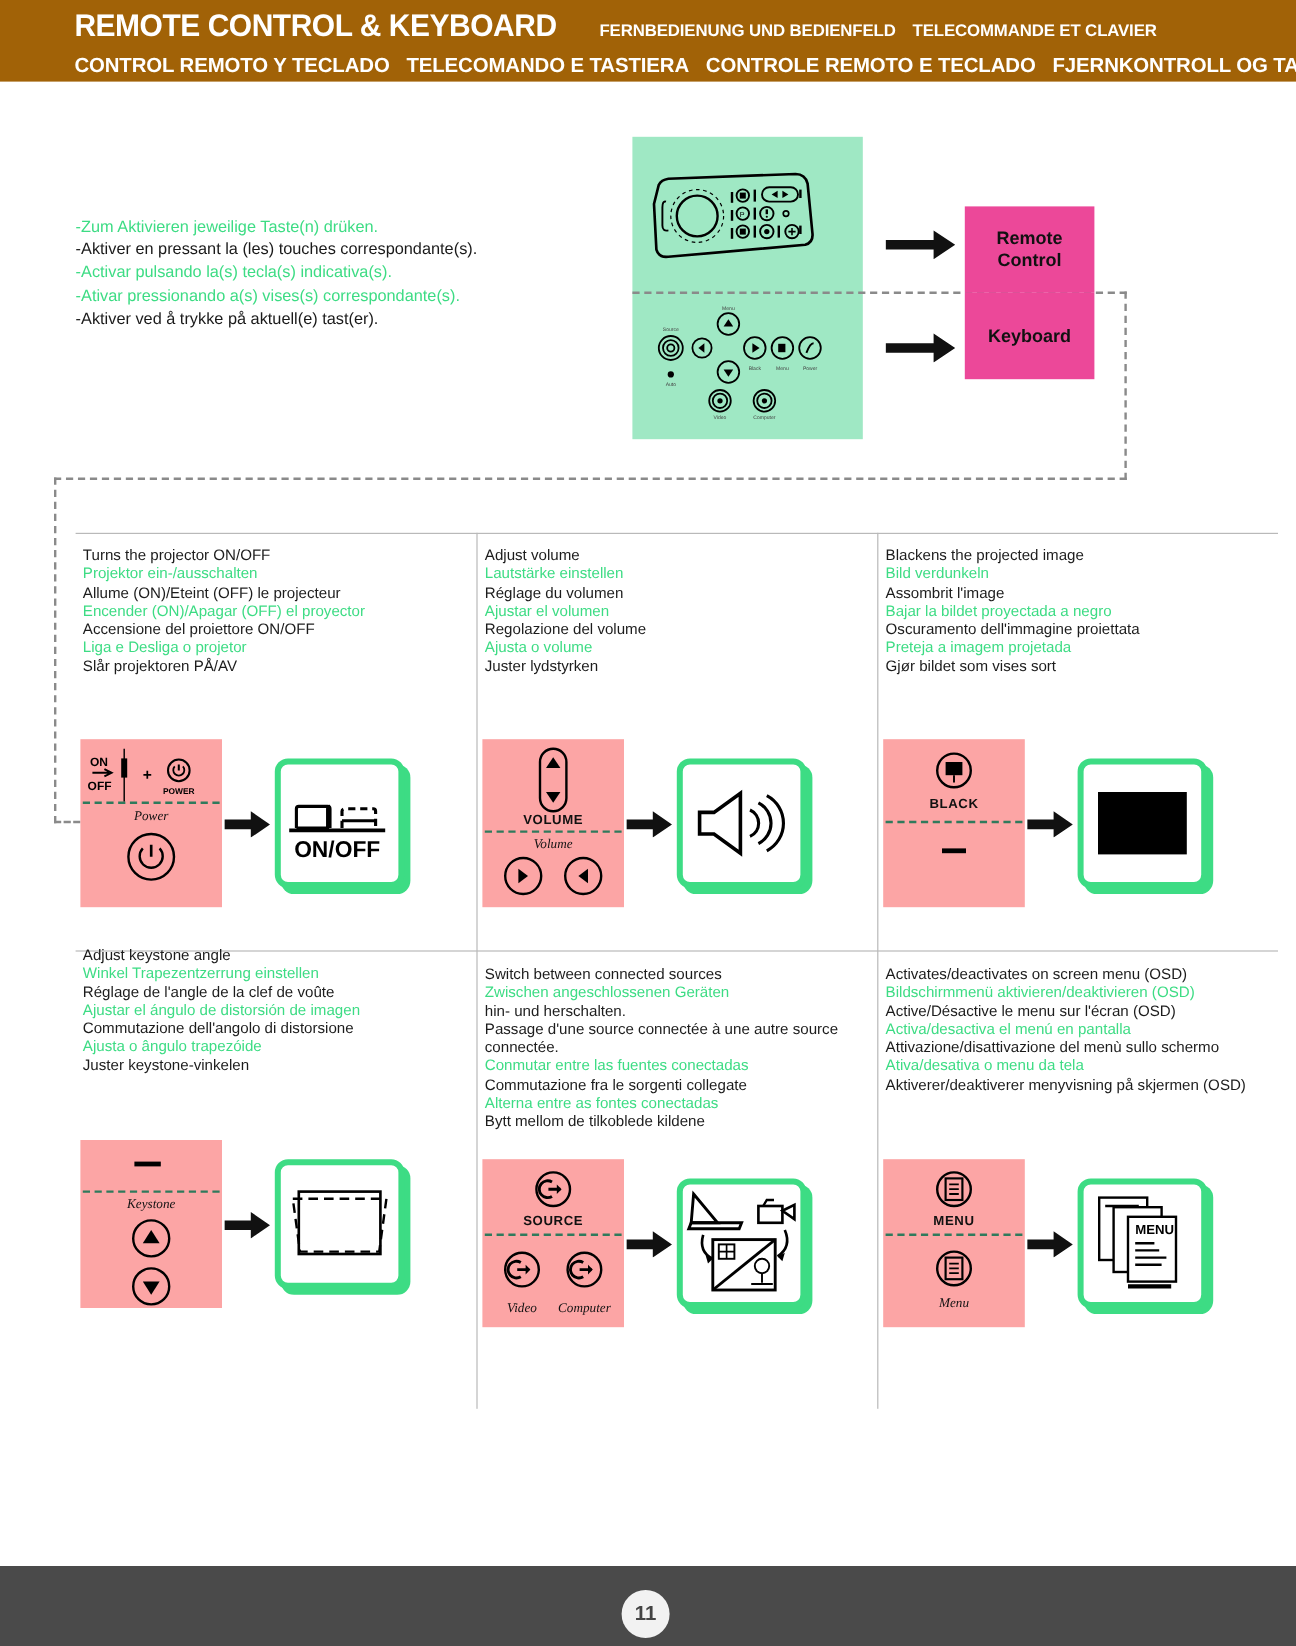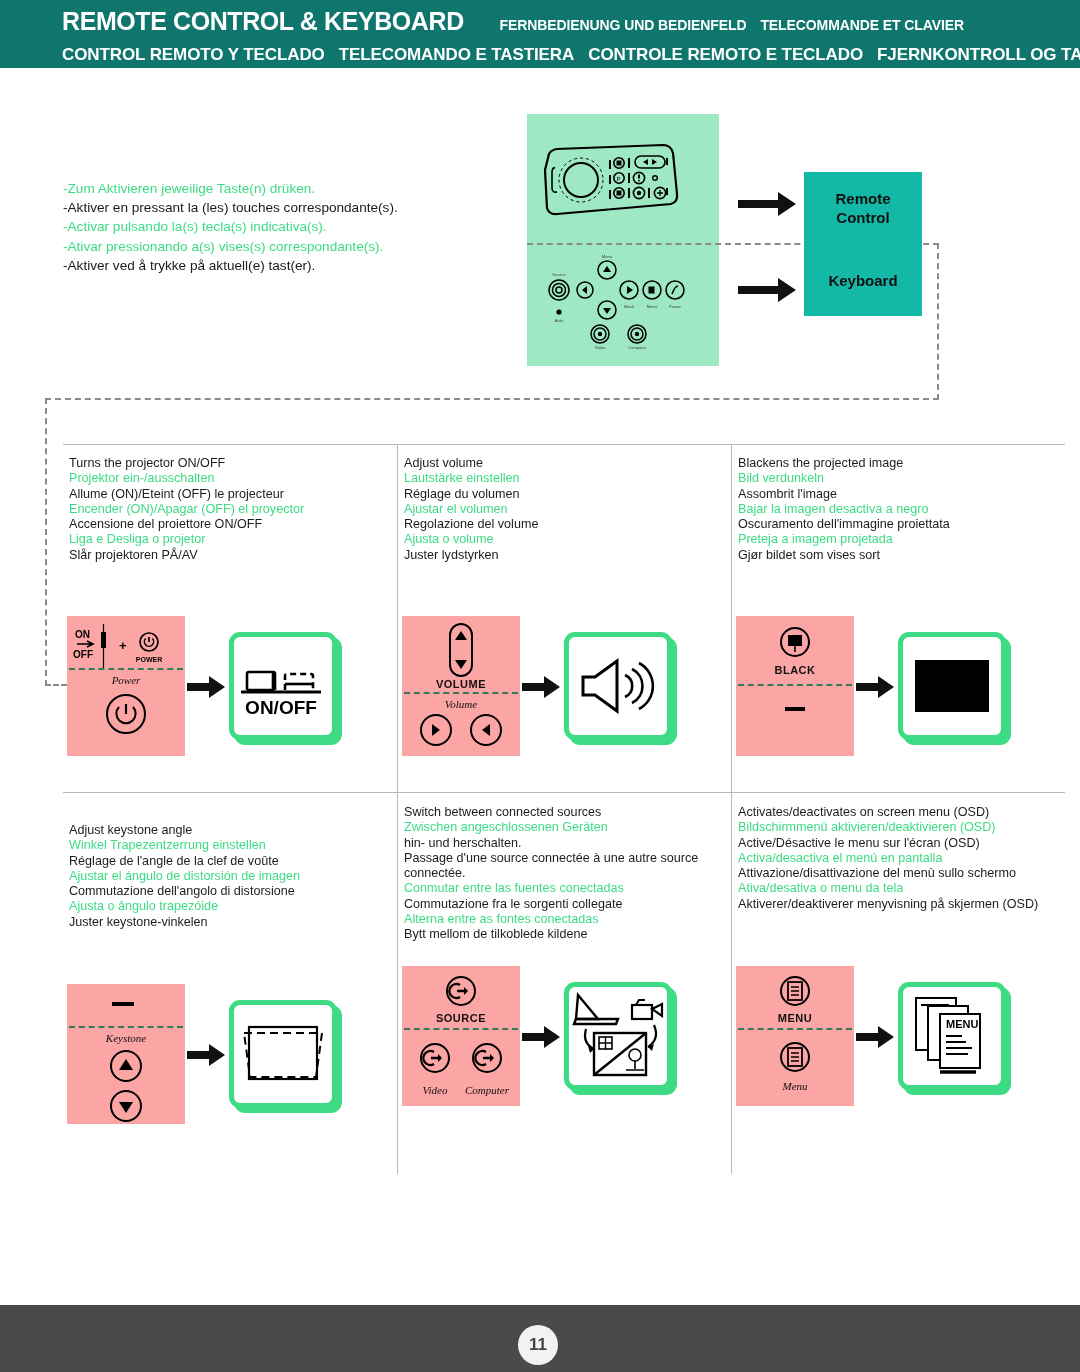--- a/index.html
+++ b/index.html
@@ -8,21 +8,21 @@
     height: 1372px;
     background: #ffffff;
     font-family: "Liberation Sans", sans-serif;
     overflow: hidden;
   }
   .page { position: relative; width: 1080px; height: 1372px; background:#fff; }
 
   
   .header {
     position: absolute; left: 0; top: 0; width: 1080px; height: 68px;
-    background: #0f766e;
+    background: #a16207;
   }
   .header-inner { padding: 6px 0 0 62px; }
   .header-line1 { display: flex; align-items: baseline; }
   .header-title {
     font-size: 26px; font-weight: bold; color: #ffffff;
     letter-spacing: -0.4px; white-space: nowrap;
     font-family: "Liberation Sans", sans-serif;
     transform: scaleX(0.96); transform-origin: left center;
   }
   .header-subs {
@@ -53,21 +53,21 @@
   }
   .dev-remote { position: absolute; left: 8px; top: 28px; }
   .dev-keyboard { position: absolute; left: 18px; top: 140px; }
 
   .dev-dashline {
     position: absolute; left: 527px; top: 243px; width: 412px; height: 0;
     border-top: 2px dashed #8a8a8a;
   }
 
   .labelbox {
-    position: absolute; width: 118px; background: #14b8a6;
+    position: absolute; width: 108px; background: #ec4899;
     display: flex; align-items: center; justify-content: center;
     text-align: center;
   }
   .labelbox span {
     font-size: 15px; font-weight: bold; color: #111; line-height: 19px;
   }
   .labelbox.rc { left: 804px; top: 172px; height: 72px; }
   .labelbox.kb { left: 804px; top: 244px; height: 72px; }
 
   .arrow-big { position: absolute; }
@@ -386,21 +386,21 @@
           </svg>
         </div>
       </div>
     </div>
 
     <div class="cell" style="left:669px; top:0;">
       <div class="txt">
         <div>Blackens the projected image</div>
         <div class="alt">Bild verdunkeln</div>
         <div>Assombrit l'image</div>
-        <div class="alt">Bajar la imagen desactiva a negro</div>
+        <div class="alt">Bajar la bildet proyectada a negro</div>
         <div>Oscuramento dell'immagine proiettata</div>
         <div class="alt">Preteja a imagem projetada</div>
         <div>Gjør bildet som vises sort</div>
       </div>
       <div class="iconrow" style="left:4px; top:172px;">
         <div class="mint-tile">
           <div class="divider" style="top:68px;"></div>
           <svg width="118" height="40" style="position:absolute;left:0;top:8px;">
             <circle cx="59" cy="18" r="14" fill="none" stroke="#000" stroke-width="2"></circle>
             <rect x="52" y="11" width="14" height="11" fill="#000"></rect>
@@ -417,21 +417,21 @@
             </svg>
         </div>
         <div class="keytile">
           <svg width="80" height="58" viewBox="0 0 80 58">
             <rect x="3" y="3" width="74" height="52" fill="#000"></rect>
           </svg>
         </div>
       </div>
     </div>
 
-    <div class="cell" style="left:0; top:367px;">
+    <div class="cell" style="left:0; top:333px;">
       <div class="txt">
         <div>Adjust keystone angle</div>
         <div class="alt">Winkel Trapezentzerrung einstellen</div>
         <div>Réglage de l'angle de la clef de voûte</div>
         <div class="alt">Ajustar el ángulo de distorsión de imagen</div>
         <div>Commutazione dell'angolo di distorsione</div>
         <div class="alt">Ajusta o ângulo trapezóide</div>
         <div>Juster keystone-vinkelen</div>
       </div>
       <div class="iconrow" style="left:4px; top:173px;">

